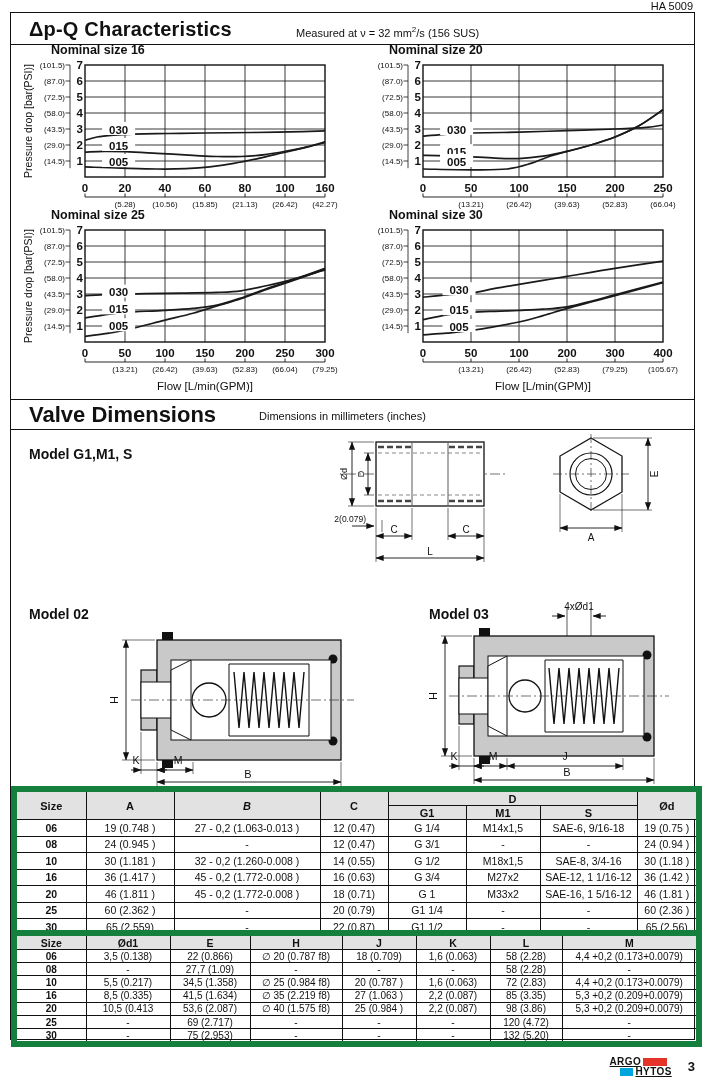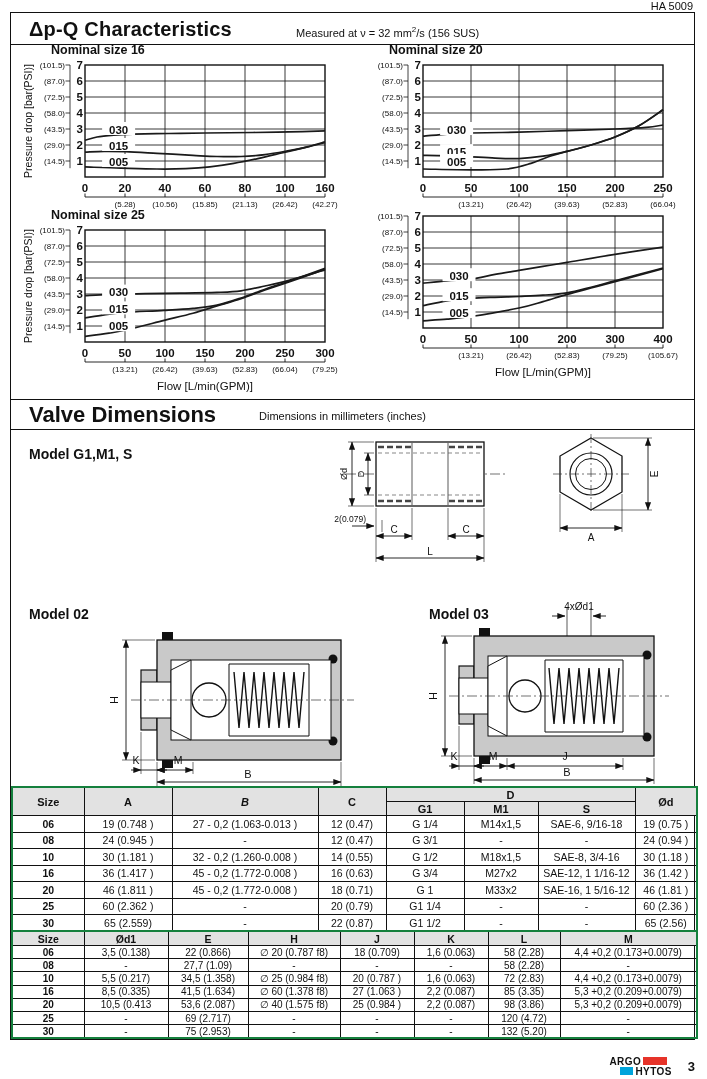--- a/index.html
+++ b/index.html
@@ -28,35 +28,35 @@
   .dim-note{position:absolute;left:248px;top:10px;font-size:11px;}
   
   .drawings{position:absolute;top:417px;left:0;width:100%;height:356px;}
   .model-label{position:absolute;font-weight:bold;font-size:14px;}
   #lblG1{left:18px;top:16px;} #lbl02{left:18px;top:176px;} #lbl03{left:390px;top:176px;margin-left:28px;}
   #svgG1{position:absolute;left:195px;top:4px;}
   #svg02{position:absolute;left:85px;top:182px;}
   #svg03{position:absolute;left:408px;top:170px;}
   
   .dims-table{position:absolute;left:0;width:100%;border-collapse:collapse;table-layout:fixed;
-              border:2px solid #15803d;}
+              border:6px solid #15803d;}
   .dims-table td,.dims-table th{border:1px solid #111;text-align:center;vertical-align:middle;
               padding:0 1px;white-space:nowrap;overflow:hidden;}
   #table1{top:773px;font-size:10.5px;}
   #table1 td{height:15.5px;}
   #table1 th{height:13px;font-size:11px;background:#e2e2e2;}
   #table2{top:917px;font-size:10px;}
   #table2 td{height:12.2px;}
   #table2 th{height:13px;font-size:10.5px;background:#e2e2e2;}
   .size-col{font-weight:bold;}
   .italic{font-style:italic;}
   
   .footer{position:absolute;bottom:3px;right:12px;display:flex;align-items:center;gap:16px;}
   .logo{font-weight:bold;font-size:10px;line-height:9px;letter-spacing:0.4px;}
-  .logo-row1,.logo-row2{display:flex;}
+  .logo-row1,.logo-row2{display:flex;align-items:center;text-decoration:underline;}
   .logo-row2{margin-left:11px;margin-top:1px;}
   .logo-red{display:inline-block;width:24px;height:8px;margin-left:2px;}
   .logo-blue{display:inline-block;width:13px;height:8px;margin-right:2px;}
   .page-num{font-size:13px;font-weight:bold;}
 </style>
 </head>
 <body>
 
 <div class="page">
   <div class="doc-num">HA 5009</div>
@@ -275,20 +275,21 @@
               <text x="144" y="150" text-anchor="middle" font-size="8" fill="#111">(26.42)</text>
               <text x="184" y="150" text-anchor="middle" font-size="8" fill="#111">(39.63)</text>
               <text x="224" y="150" text-anchor="middle" font-size="8" fill="#111">(52.83)</text>
               <text x="264" y="150" text-anchor="middle" font-size="8" fill="#111">(66.04)</text>
               <text x="304" y="150" text-anchor="middle" font-size="8" fill="#111">(79.25)</text>
               <text x="184" y="168" text-anchor="middle" font-size="11.5" fill="#111">Flow [L/min(GPM)]</text>
             </svg>
           </div>
       </div>
       <div class="chart" id="chart3">
+        <div class="chart-title" style="margin-left:30px">Nominal size 30</div>
         <div class="chart-svg-slot">
             <svg width="340" height="174" viewBox="0 0 340 174">
               <text x="44" y="107" text-anchor="end" font-size="8" fill="#111">(14.5)</text>
               <line x1="44.5" y1="104" x2="49" y2="104" stroke="#111" stroke-width="0.8"></line>
               <text x="62" y="108" text-anchor="end" font-size="11.5" font-weight="bold" fill="#111">1</text>
               <text x="44" y="91" text-anchor="end" font-size="8" fill="#111">(29.0)</text>
               <line x1="44.5" y1="88" x2="49" y2="88" stroke="#111" stroke-width="0.8"></line>
               <text x="62" y="92" text-anchor="end" font-size="11.5" font-weight="bold" fill="#111">2</text>
               <text x="44" y="75" text-anchor="end" font-size="8" fill="#111">(43.5)</text>
               <line x1="44.5" y1="72" x2="49" y2="72" stroke="#111" stroke-width="0.8"></line>
@@ -698,21 +699,21 @@
             <td>∅ 25 (0.984 f8)</td>
             <td>20 (0.787 )</td>
             <td>1,6 (0.063)</td>
             <td>72 (2.83)</td>
             <td>4,4 +0,2 (0.173+0.0079)</td>
           </tr>
           <tr>
             <td class="size-col">16</td>
             <td>8,5 (0.335)</td>
             <td>41,5 (1.634)</td>
-            <td>∅ 60 (1.378 f8)</td>
+            <td>∅ 35 (2.219 f8)</td>
             <td>27 (1.063 )</td>
             <td>2,2 (0.087)</td>
             <td>85 (3.35)</td>
             <td>5,3 +0,2 (0.209+0.0079)</td>
           </tr>
           <tr>
             <td class="size-col">20</td>
             <td>10,5 (0.413</td>
             <td>53,6 (2.087)</td>
             <td>∅ 40 (1.575 f8)</td>

